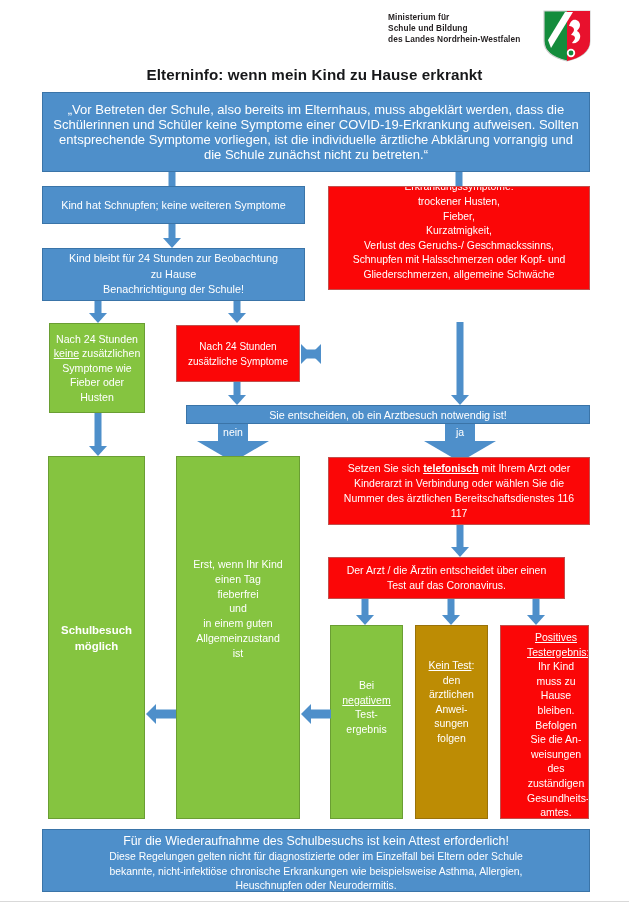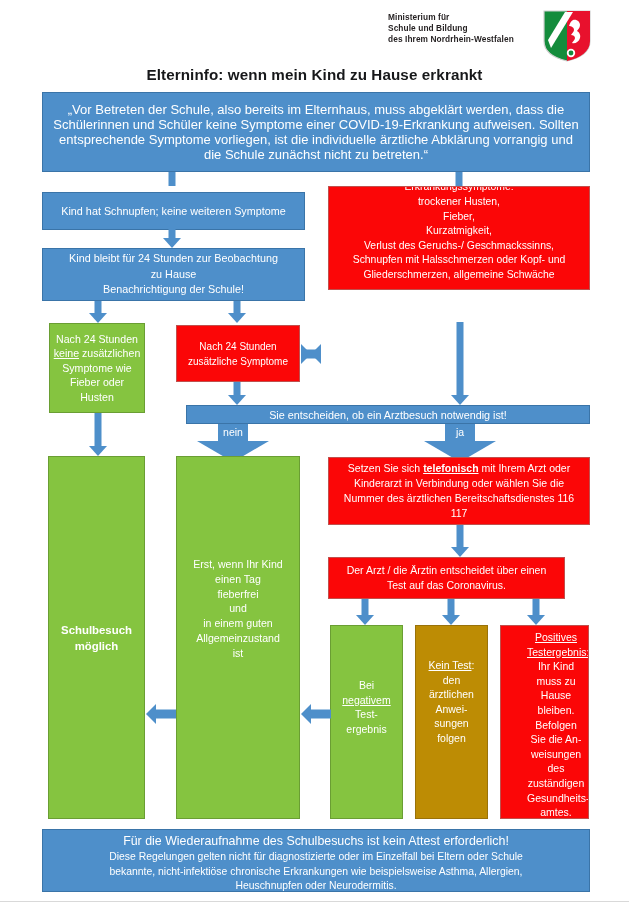--- a/index.html
+++ b/index.html
@@ -150,21 +150,21 @@
 </style>
 </head>
 <body>
 
 <div id="page">
 
   <div id="header-block">
     <div id="ministry-text">
       <div>Ministerium für</div>
       <div>Schule und Bildung</div>
-      <div>des Ihrem Nordrhein-Westfalen</div>
+      <div>des Landes Nordrhein-Westfalen</div>
     </div>
     <div id="coat-of-arms">
       <svg viewBox="0 0 48 52" width="48" height="52" aria-hidden="true">
         <path d="M1 1 h46 v30 c0 11 -10 17 -23 20 C11 48 1 42 1 31 Z" fill="#148c3c" stroke="#cfcfcf" stroke-width="1.2"></path>
         <path d="M24 1 h23 v30 c0 11 -10 17 -23 20 Z" fill="#e8112d"></path>
         <path d="M5 30 L22 2 L30 2 L8 38 Z" fill="#ffffff"></path>
         <path d="M30 10 c4 -1 7 2 7 5 c0 3 -2 4 -3 6 c2 1 4 4 3 7 c-1 4 -5 6 -8 5
                  c1 -2 3 -3 3 -5 c0 -2 -2 -3 -4 -3 c1 -2 3 -3 3 -5 c0 -3 -3 -4 -5 -4 c1 -3 2 -5 4 -6 Z" fill="#ffffff"></path>
         <circle cx="28" cy="43" r="4.2" fill="#ffffff"></circle>
         <circle cx="28" cy="43" r="2.4" fill="#148c3c"></circle>
@@ -179,21 +179,21 @@
   </div>
 
   <div class="arrow-down" style="left:163px; top:172px; width:18px; height:14px;">
     <div class="shaft" style="width:7px; height:14px;"></div>
   </div>
 
   <div class="arrow-down" style="left:450px; top:172px; width:18px; height:14px;">
     <div class="shaft" style="width:7px; height:14px;"></div>
   </div>
 
-  <div class="box blue" style="left:42px; top:186px; width:263px; height:38px; font-size:10.8px; line-height:15px;margin-top:6px;">
+  <div class="box blue" style="left:42px; top:186px; width:263px; height:38px; font-size:10.8px; line-height:15px;">
     <div class="txt">Kind hat Schnupfen; keine weiteren Symptome</div>
   </div>
 
   <div class="arrow-down" style="left:162px; top:224px; width:20px; height:24px;">
     <div class="shaft" style="width:7px; height:14px;"></div>
     <div class="head" style="top:14px;"></div>
   </div>
 
   <div class="box blue" style="left:42px; top:248px; width:263px; height:53px; font-size:10.8px; line-height:15.5px;">
     <div class="txt">

